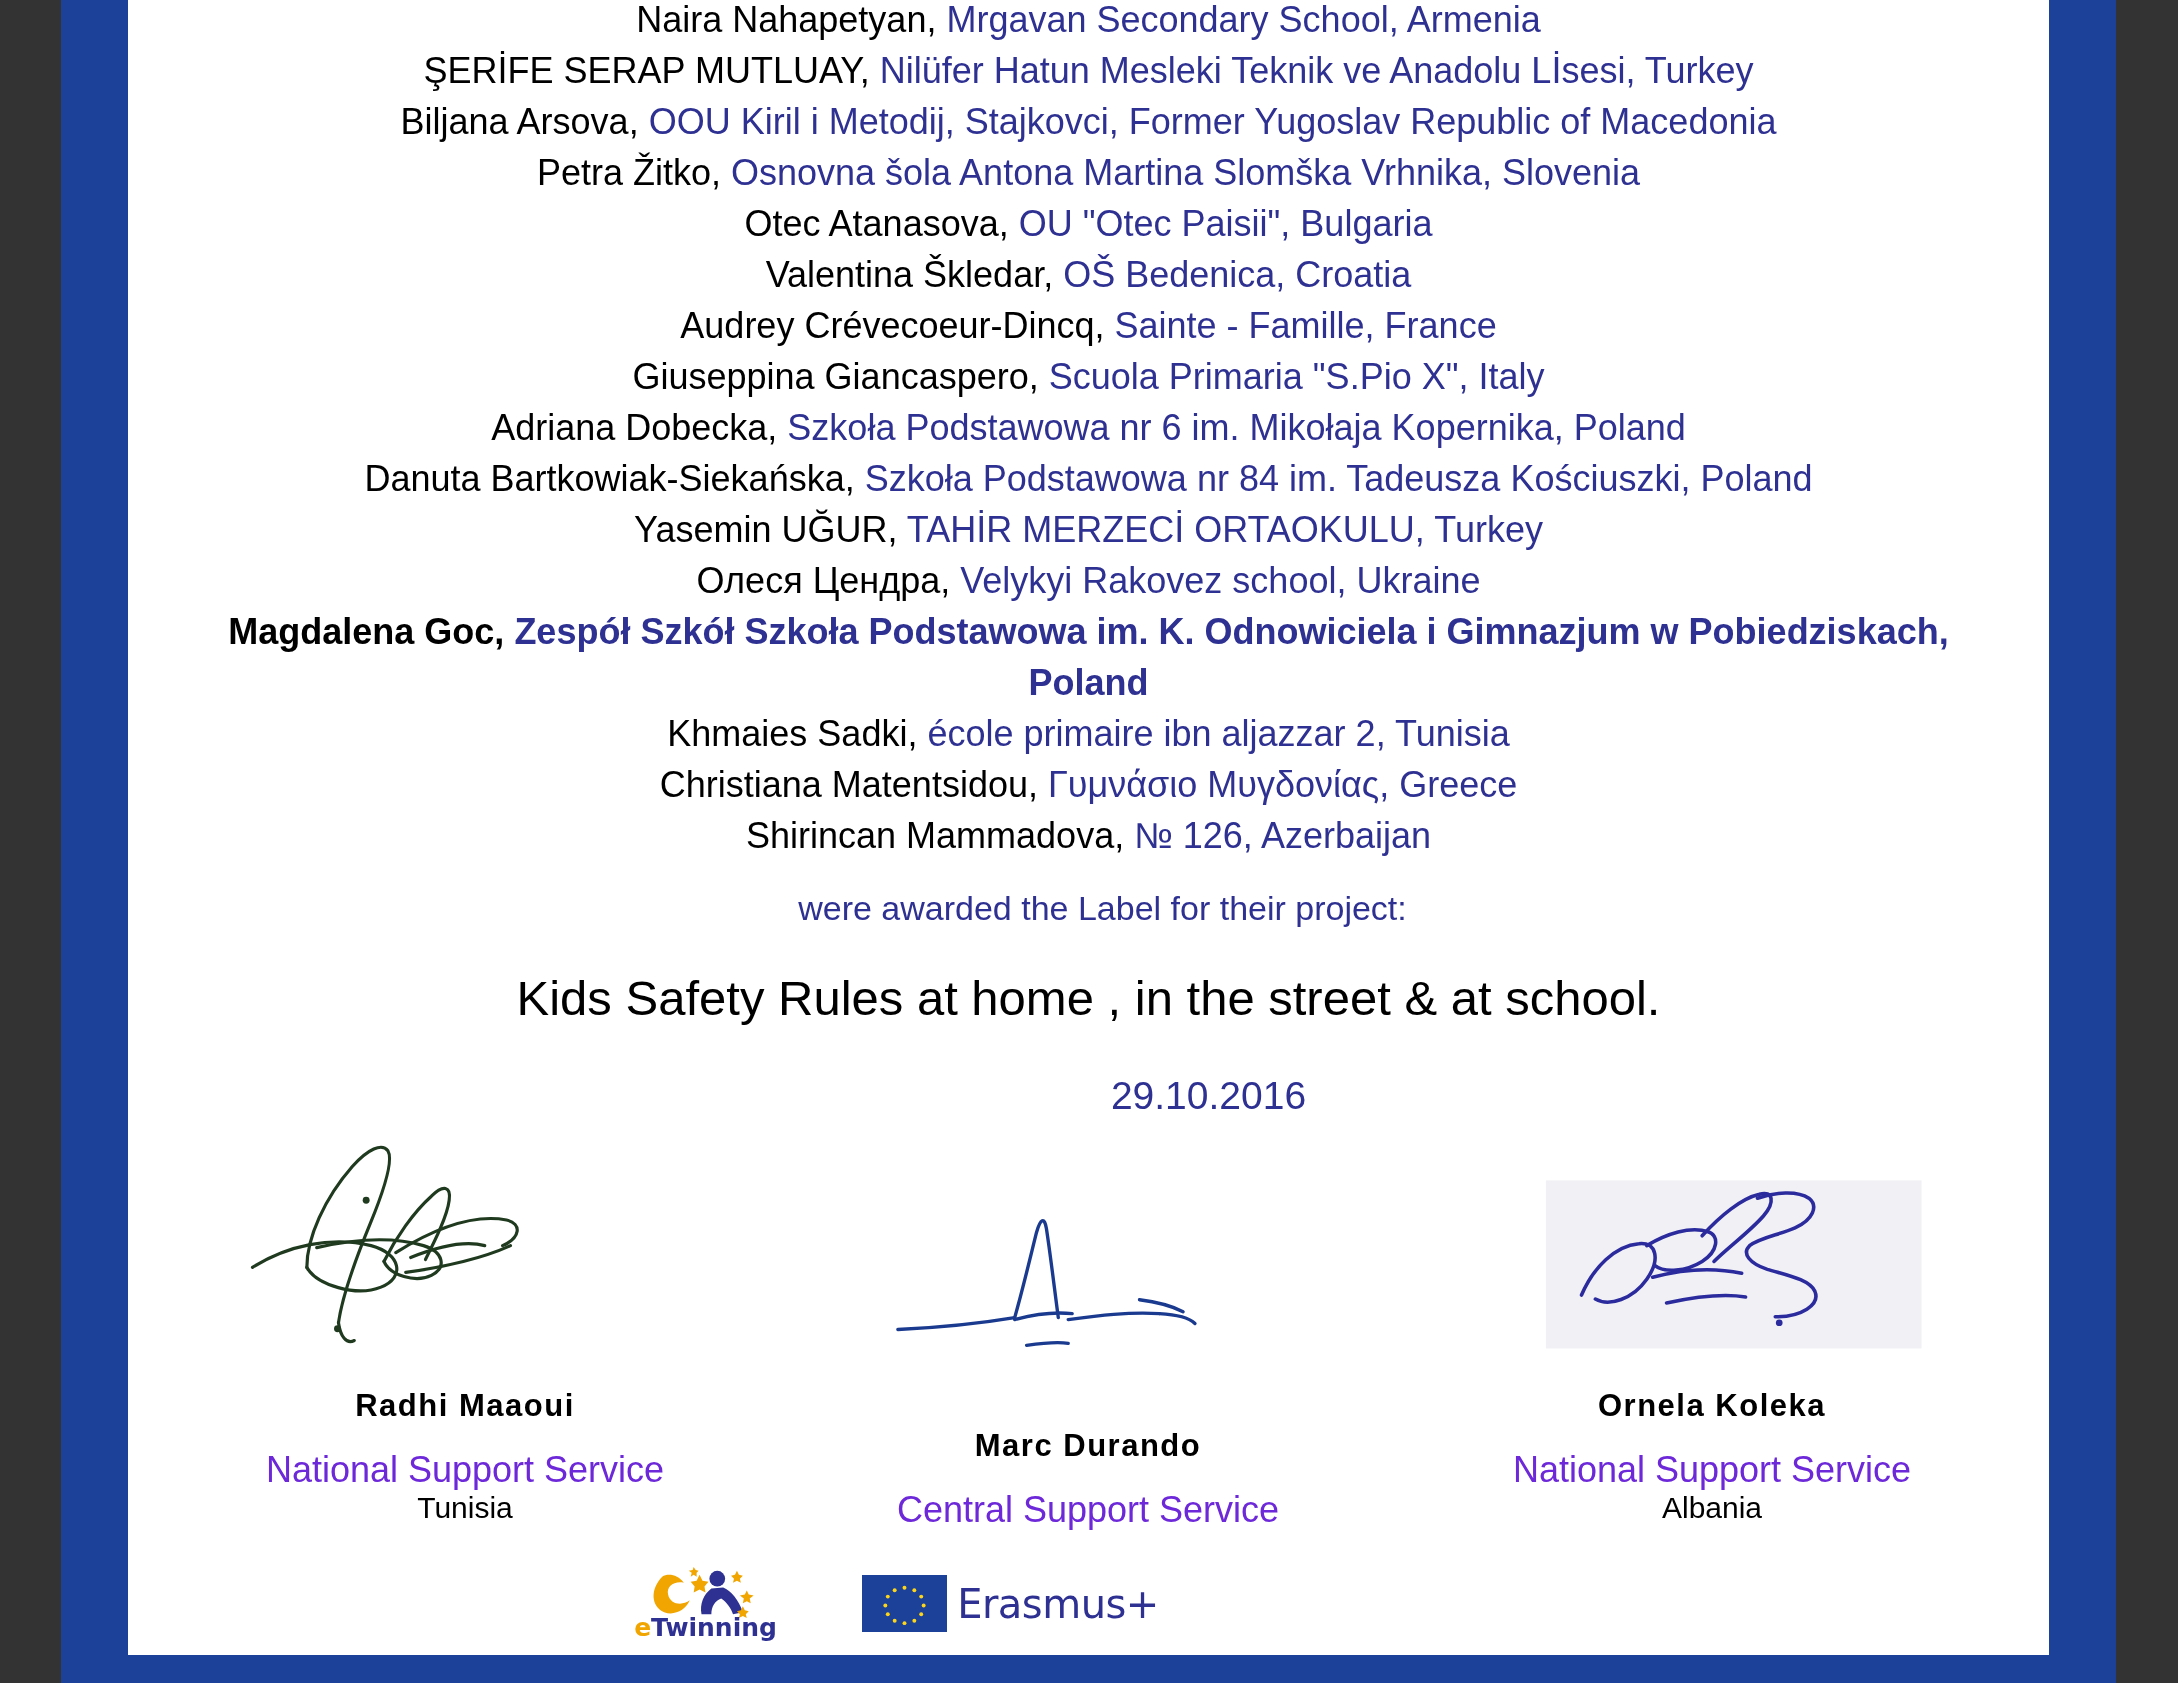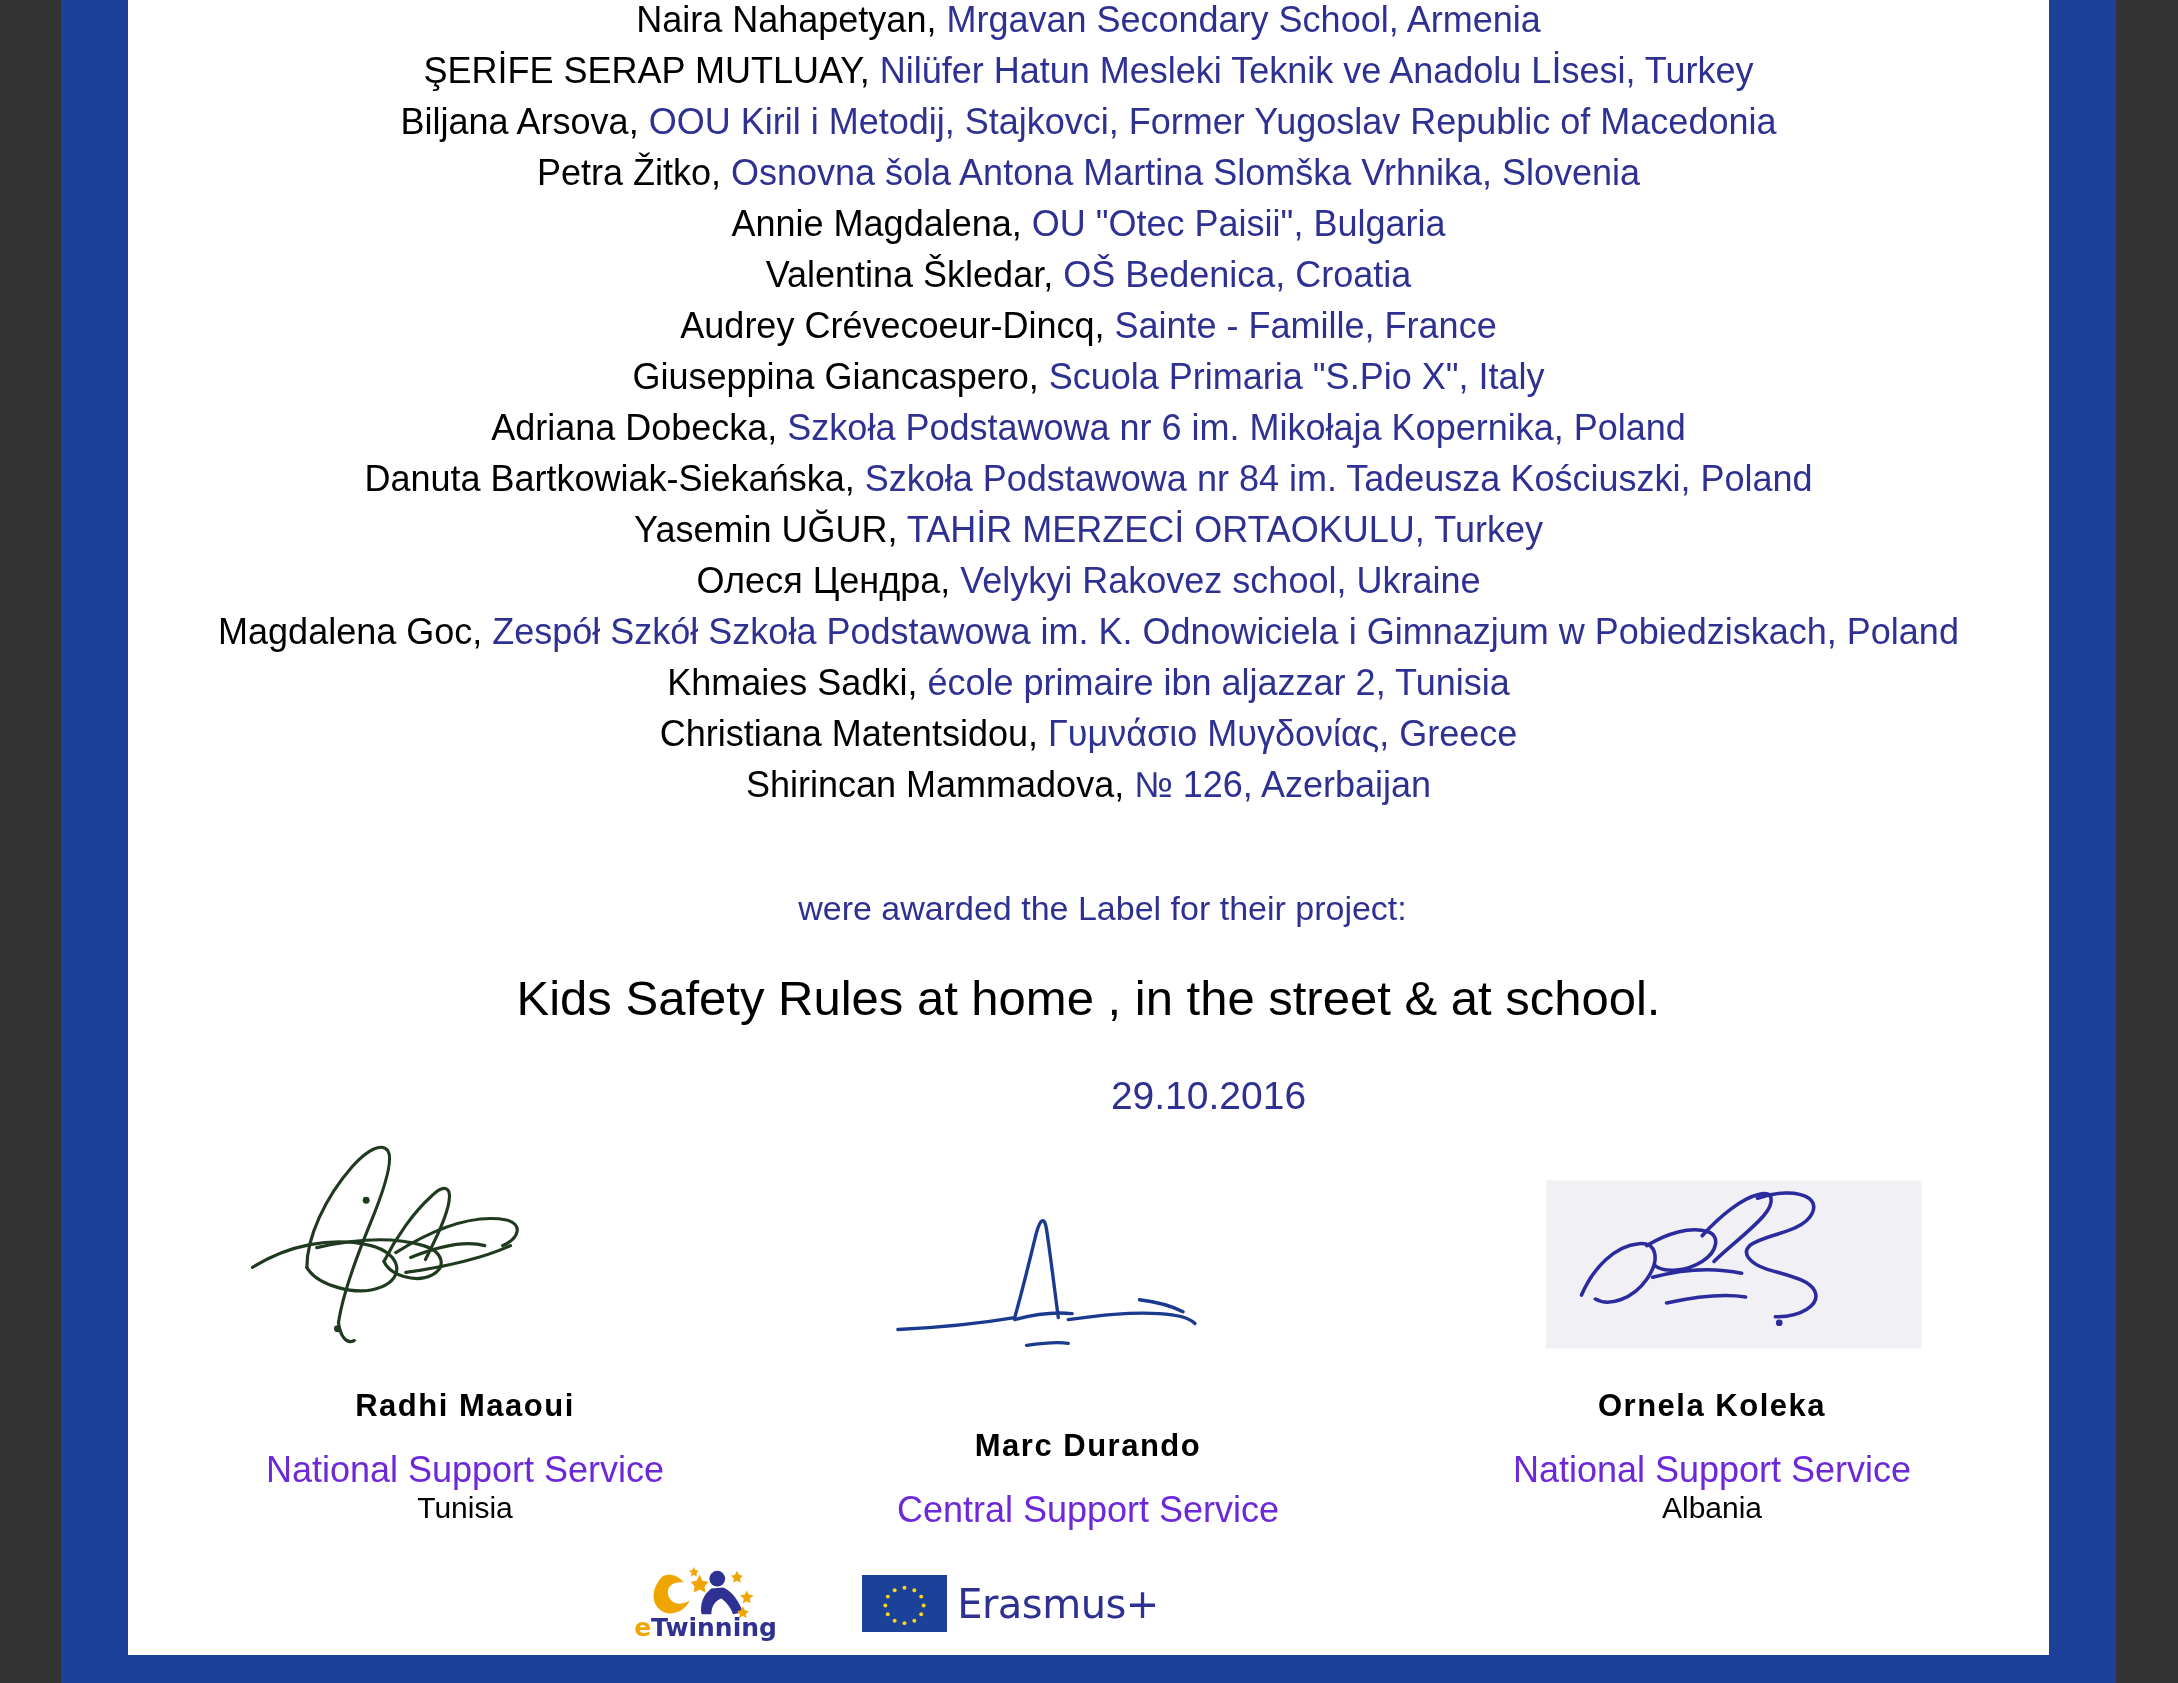--- a/index.html
+++ b/index.html
@@ -30,21 +30,21 @@
     width:1921px;
     text-align:center;
   }
   .recipient-line{
     font-size:36px;
     line-height:51px;
     color:#000000;
     white-space:nowrap;
     letter-spacing:0px;
   }
-  .recipient-line.wrap{white-space:normal;padding:0 50px;}
+  .recipient-line.wrap{white-space:normal;padding:0 50px;font-weight:bold;}
   .school{color:#2e3192;}
   .award-statement{
     position:absolute;
     left:0;top:889px;
     width:1921px;
     text-align:center;
     font-size:34px;
     color:#2e3192;
     margin-left:14px;
   }
@@ -154,21 +154,21 @@
 <body>
 
 <div class="certificate-frame">
   <div class="certificate-inner">
 
     <div class="recipient-list">
       <div class="recipient-line"><span>Naira Nahapetyan,</span> <span class="school">Mrgavan Secondary School, Armenia</span></div>
       <div class="recipient-line"><span>ŞERİFE SERAP MUTLUAY,</span> <span class="school">Nilüfer Hatun Mesleki Teknik ve Anadolu Lİsesi, Turkey</span></div>
       <div class="recipient-line"><span>Biljana Arsova,</span> <span class="school">OOU Kiril i Metodij, Stajkovci, Former Yugoslav Republic of Macedonia</span></div>
       <div class="recipient-line"><span>Petra Žitko,</span> <span class="school">Osnovna šola Antona Martina Slomška Vrhnika, Slovenia</span></div>
-      <div class="recipient-line"><span>Annie Magdalena,</span> <span class="school">OU "Otec Paisii", Bulgaria</span></div>
+      <div class="recipient-line"><span>Otec Atanasova,</span> <span class="school">OU "Otec Paisii", Bulgaria</span></div>
       <div class="recipient-line"><span>Valentina Škledar,</span> <span class="school">OŠ Bedenica, Croatia</span></div>
       <div class="recipient-line"><span>Audrey Crévecoeur-Dincq,</span> <span class="school">Sainte - Famille, France</span></div>
       <div class="recipient-line"><span>Giuseppina Giancaspero,</span> <span class="school">Scuola Primaria "S.Pio X", Italy</span></div>
       <div class="recipient-line"><span>Adriana Dobecka,</span> <span class="school">Szkoła Podstawowa nr 6 im. Mikołaja Kopernika, Poland</span></div>
       <div class="recipient-line"><span>Danuta Bartkowiak-Siekańska,</span> <span class="school">Szkoła Podstawowa nr 84 im. Tadeusza Kościuszki, Poland</span></div>
       <div class="recipient-line"><span>Yasemin UĞUR,</span> <span class="school">TAHİR MERZECİ ORTAOKULU, Turkey</span></div>
       <div class="recipient-line"><span>Олеся Цендра,</span> <span class="school">Velykyi Rakovez school, Ukraine</span></div>
       <div class="recipient-line wrap"><span>Magdalena Goc,</span> <span class="school">Zespół Szkół Szkoła Podstawowa im. K. Odnowiciela i Gimnazjum w Pobiedziskach, Poland</span></div>
       <div class="recipient-line"><span>Khmaies Sadki,</span> <span class="school">école primaire ibn aljazzar 2, Tunisia</span></div>
       <div class="recipient-line"><span>Christiana Matentsidou,</span> <span class="school">Γυμνάσιο Μυγδονίας, Greece</span></div>

